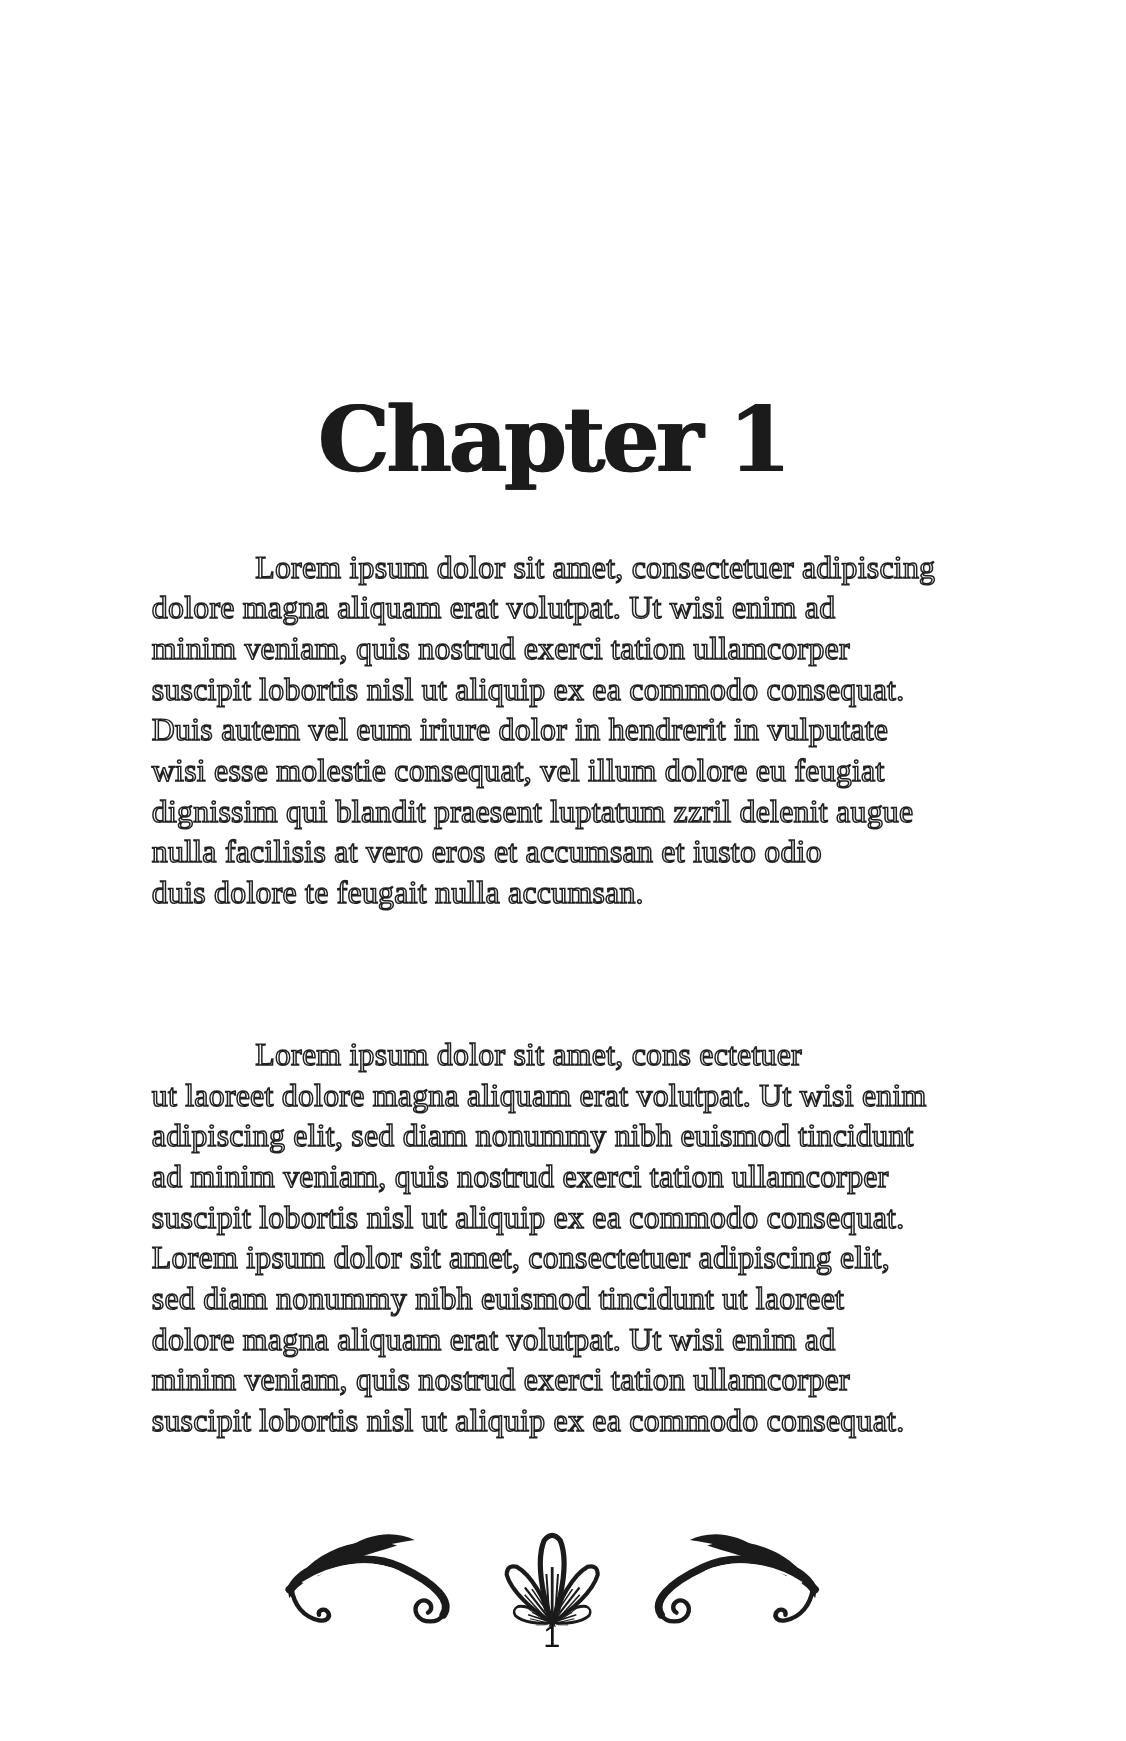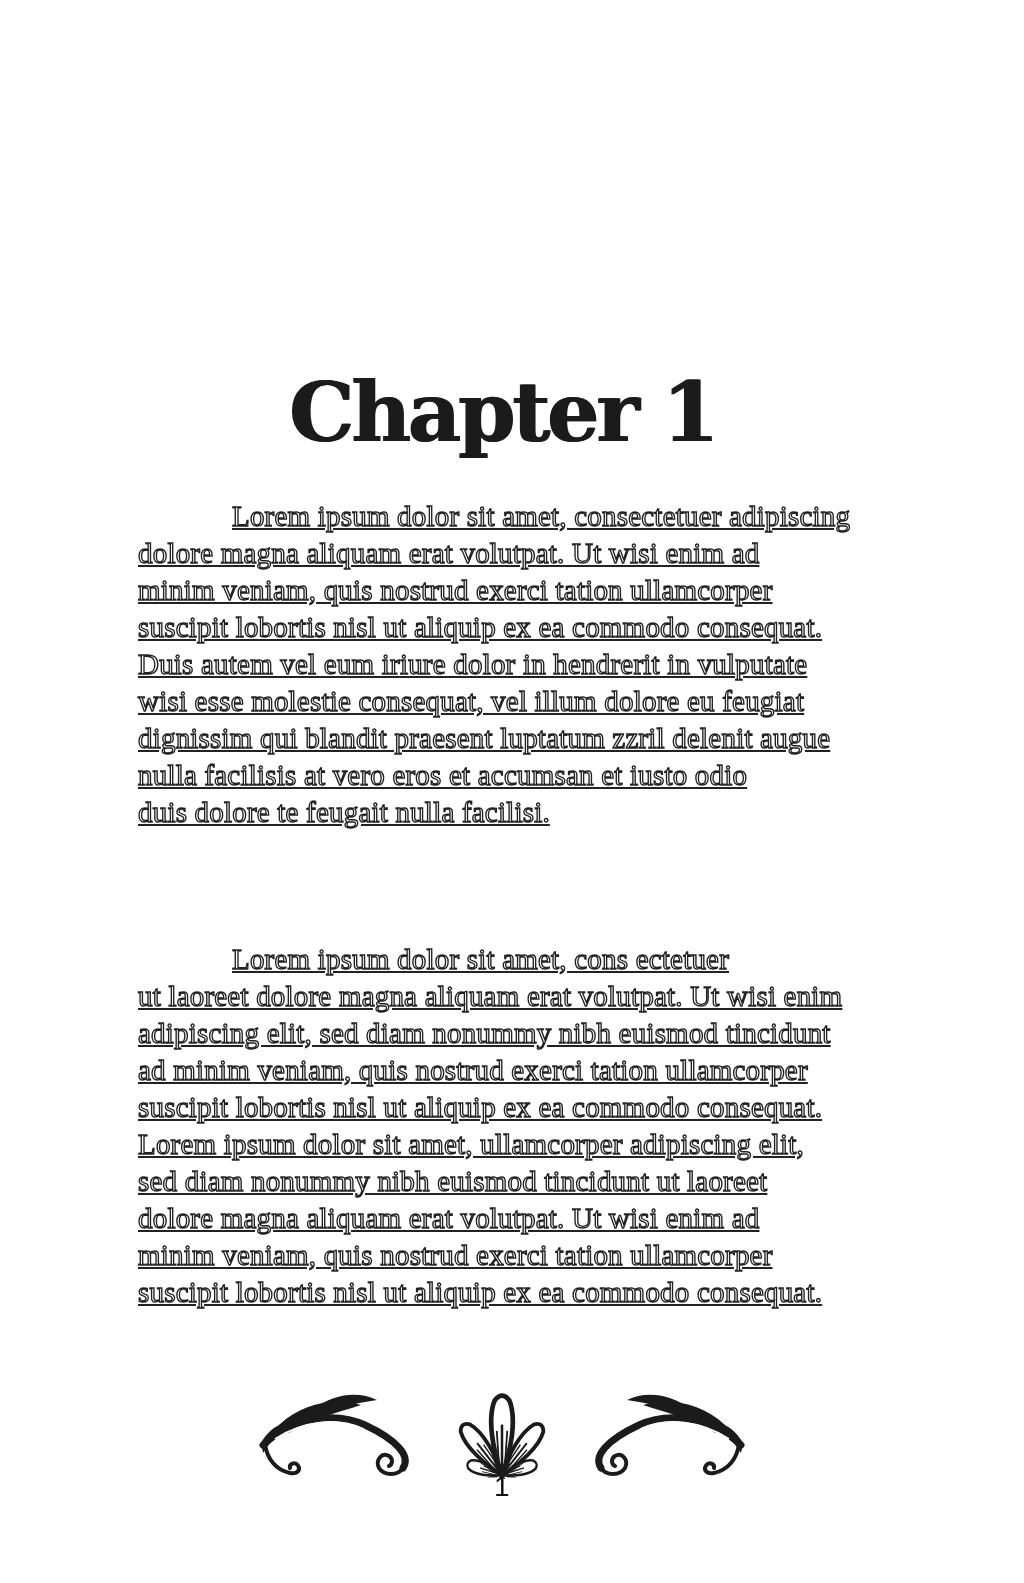--- a/index.html
+++ b/index.html
@@ -5,21 +5,21 @@
   html,body { margin:0; padding:0; background:#fff; }
   .page {
     position:relative;
     width:1024px; height:1583px;
     background:#fff;
     overflow:hidden;
     font-family:"Liberation Serif", serif;
   }
   .chapter-title {
     position:absolute;
-    top:312px; left:0; width:1004px;
+    top:300px; left:0; width:1004px;
     text-align:center;
     font-family:"DejaVu Serif", serif;
     font-weight:900;
     font-size:82px;
     letter-spacing:-3px;
     color:#1b1b1b;
     line-height:1.1;
     text-shadow:1.5px 0 #1b1b1b;
   }
   .text-block {
@@ -27,21 +27,21 @@
     top:498px; left:138px; width:800px;
     color:#3a3a3a;
     font-size:29px;
   }
   @supports (-webkit-text-stroke: 1px #000) {
     .text-block {
       color:#ffffff;
       -webkit-text-stroke:1.35px #222222;
     }
   }
-  .paragraph { margin:0;text-decoration:underline; }
+  .paragraph { margin:0; }
   .paragraph + .paragraph { margin-top:110px; }
   .line {
     line-height:37px;
     white-space:nowrap;
     letter-spacing:0.2px;
   }
   .line.first { padding-left:94px; }
   .ornament-block {
     position:absolute;
     top:1381px; left:257px; width:490px;
@@ -65,29 +65,29 @@
   <div class="text-block">
     <div class="paragraph">
         <div class="line first">Lorem ipsum dolor sit amet, consectetuer adipiscing</div>
         <div class="line">dolore magna aliquam erat volutpat. Ut wisi enim ad</div>
         <div class="line">minim veniam, quis nostrud exerci tation ullamcorper</div>
         <div class="line">suscipit lobortis nisl ut aliquip ex ea commodo consequat.</div>
         <div class="line">Duis autem vel eum iriure dolor in hendrerit in vulputate</div>
         <div class="line">wisi esse molestie consequat, vel illum dolore eu feugiat</div>
         <div class="line">dignissim qui blandit praesent luptatum zzril delenit augue</div>
         <div class="line">nulla facilisis at vero eros et accumsan et iusto odio</div>
-        <div class="line">duis dolore te feugait nulla facilisi.</div>
+        <div class="line">duis dolore te feugait nulla accumsan.</div>
       </div>
     <div class="paragraph">
         <div class="line first">Lorem ipsum dolor sit amet, cons ectetuer</div>
         <div class="line">ut laoreet dolore magna aliquam erat volutpat. Ut wisi enim</div>
         <div class="line">adipiscing elit, sed diam nonummy nibh euismod tincidunt</div>
         <div class="line">ad minim veniam, quis nostrud exerci tation ullamcorper</div>
         <div class="line">suscipit lobortis nisl ut aliquip ex ea commodo consequat.</div>
-        <div class="line">Lorem ipsum dolor sit amet, ullamcorper adipiscing elit,</div>
+        <div class="line">Lorem ipsum dolor sit amet, consectetuer adipiscing elit,</div>
         <div class="line">sed diam nonummy nibh euismod tincidunt ut laoreet</div>
         <div class="line">dolore magna aliquam erat volutpat. Ut wisi enim ad</div>
         <div class="line">minim veniam, quis nostrud exerci tation ullamcorper</div>
         <div class="line">suscipit lobortis nisl ut aliquip ex ea commodo consequat.</div>
       </div>
   </div>
 
   <div class="ornament-block">
     <svg width="490" height="100" viewBox="0 0 490 100" aria-hidden="true">
       <defs>

